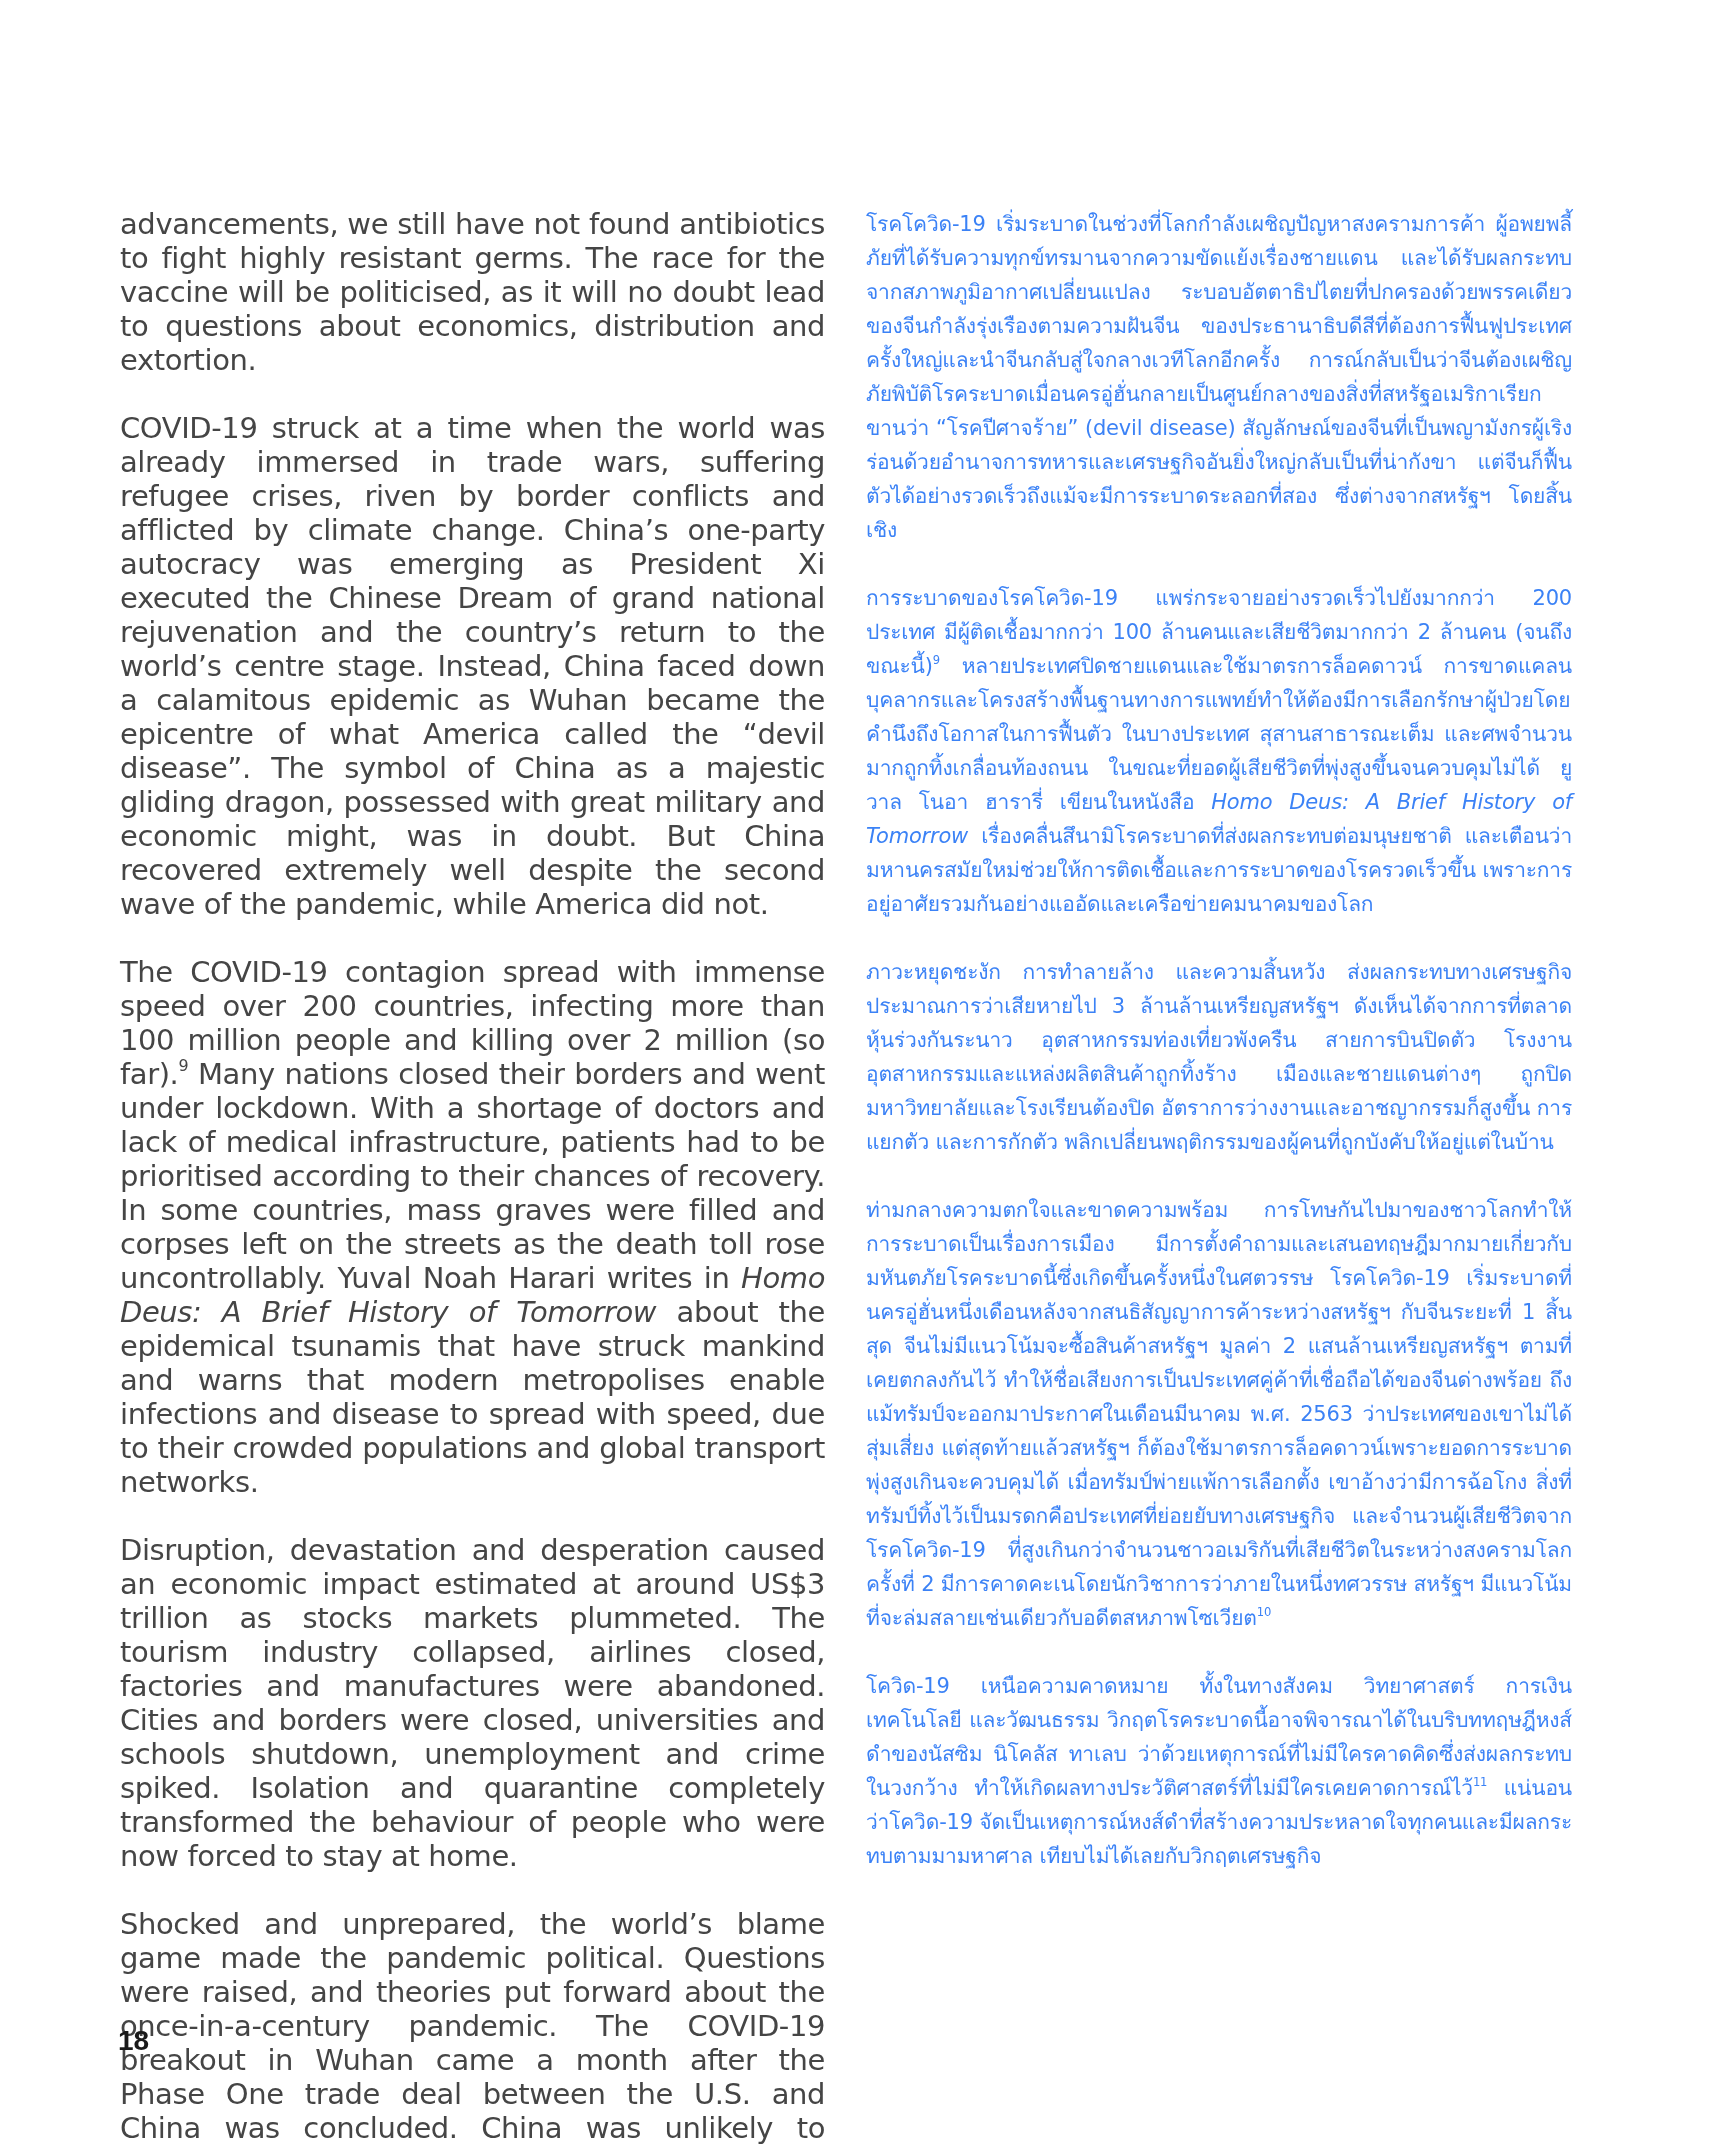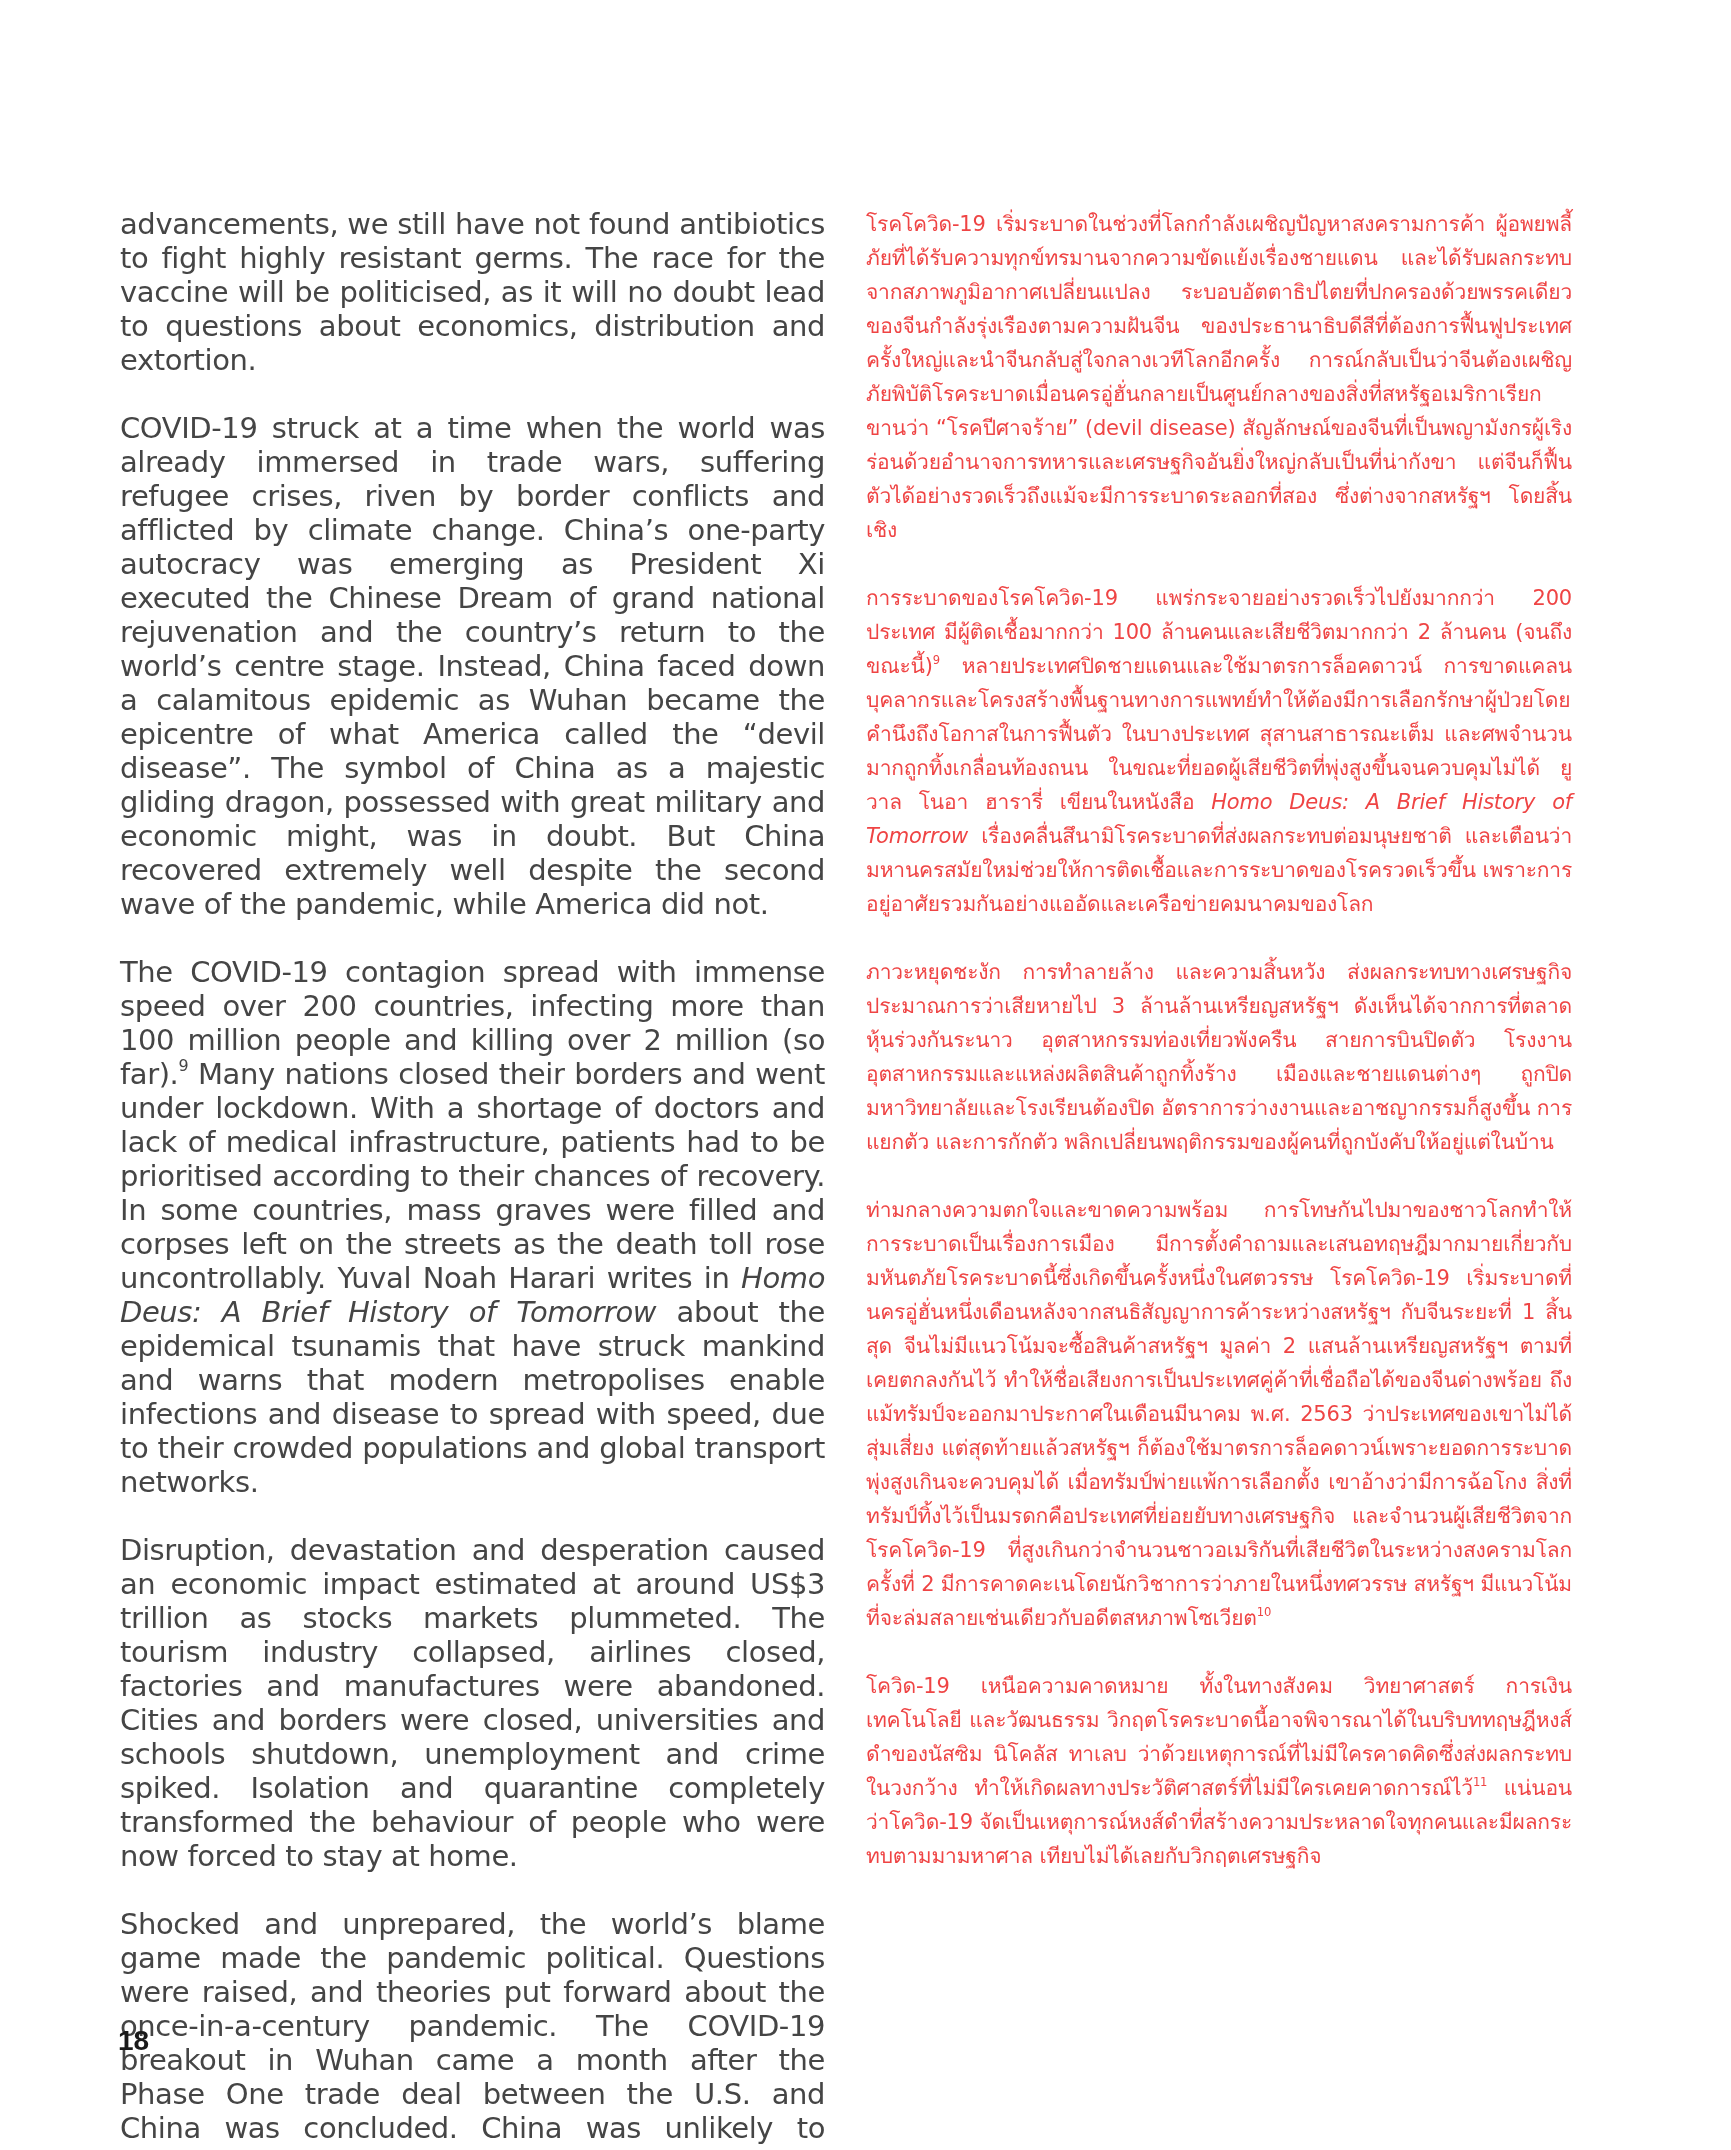--- a/index.html
+++ b/index.html
@@ -45,21 +45,21 @@
 <body>
 
 <div class="column col-en" style="color: rgb(69, 69, 69);">
   <p>advancements, we still have not found antibiotics to fight highly resistant germs. The race for the vaccine will be politicised, as it will no doubt lead to questions about economics, distribution and extortion.</p>
   <p>COVID-19 struck at a time when the world was already immersed in trade wars, suffering refugee crises, riven by border conflicts and afflicted by climate change. China’s one-party autocracy was emerging as President Xi executed the Chinese Dream of grand national rejuvenation and the country’s return to the world’s centre stage. Instead, China faced down a calamitous epidemic as Wuhan became the epicentre of what America called the “devil disease”. The symbol of China as a majestic gliding dragon, possessed with great military and economic might, was in doubt. But China recovered extremely well despite the second wave of the pandemic, while America did not.</p>
   <p><span>The COVID-19 contagion spread with immense speed over 200 countries, infecting more than 100 million people and killing over 2 million (so far).</span><sup>9</sup><span> Many nations closed their borders and went under lockdown. With a shortage of doctors and lack of medical infrastructure, patients had to be prioritised according to their chances of recovery. In some countries, mass graves were filled and corpses left on the streets as the death toll rose uncontrollably. Yuval Noah Harari writes in </span><em>Homo Deus: A Brief History of Tomorrow</em><span> about the epidemical tsunamis that have struck mankind and warns that modern metropolises enable infections and disease to spread with speed, due to their crowded populations and global transport networks.</span></p>
   <p>Disruption, devastation and desperation caused an economic impact estimated at around US$3 trillion as stocks markets plummeted. The tourism industry collapsed, airlines closed, factories and manufactures were abandoned. Cities and borders were closed, universities and schools shutdown, unemployment and crime spiked. Isolation and quarantine completely transformed the behaviour of people who were now forced to stay at home.</p>
   <p>Shocked and unprepared, the world’s blame game made the pandemic political. Questions were raised, and theories put forward about the once-in-a-century pandemic. The COVID-19 breakout in Wuhan came a month after the Phase One trade deal between the U.S. and China was concluded. China was unlikely to purchase US$200 billion of U.S. goods as agreed, denting China’s reputation as a reliable trade partner. Despite Trump’s announcement in March 2020 that his country was not under threat, America was eventually shutdown after the pandemic spiked out of control. When he lost the election, Trump claimed that it was rigged. He has left behind a dubious legacy:</p>
 </div>
 
-<div class="column col-th" lang="th" style="color: #ef4444;">
+<div class="column col-th" lang="th" style="color: #3b82f6;">
   <p>โรคโควิด-19 เริ่มระบาดในช่วงที่โลกกำลังเผชิญปัญหาสงครามการค้า ผู้อพยพลี้ภัยที่ได้รับความทุกข์ทรมานจากความขัดแย้งเรื่องชายแดน และได้รับผลกระทบจากสภาพภูมิอากาศเปลี่ยนแปลง ระบอบอัตตาธิปไตยที่ปกครองด้วยพรรคเดียวของจีนกำลังรุ่งเรืองตามความฝันจีน ของประธานาธิบดีสีที่ต้องการฟื้นฟูประเทศครั้งใหญ่และนำจีนกลับสู่ใจกลางเวทีโลกอีกครั้ง การณ์กลับเป็นว่าจีนต้องเผชิญภัยพิบัติโรคระบาดเมื่อนครอู่ฮั่นกลายเป็นศูนย์กลางของสิ่งที่สหรัฐอเมริกาเรียกขานว่า “โรคปีศาจร้าย” (devil disease) สัญลักษณ์ของจีนที่เป็นพญามังกรผู้เริงร่อนด้วยอำนาจการทหารและเศรษฐกิจอันยิ่งใหญ่กลับเป็นที่น่ากังขา แต่จีนก็ฟื้นตัวได้อย่างรวดเร็วถึงแม้จะมีการระบาดระลอกที่สอง ซึ่งต่างจากสหรัฐฯ โดยสิ้นเชิง</p>
   <p><span>การระบาดของโรคโควิด-19 แพร่กระจายอย่างรวดเร็วไปยังมากกว่า 200 ประเทศ มีผู้ติดเชื้อมากกว่า 100 ล้านคนและเสียชีวิตมากกว่า 2 ล้านคน (จนถึงขณะนี้)</span><sup>9</sup><span> หลายประเทศปิดชายแดนและใช้มาตรการล็อคดาวน์ การขาดแคลนบุคลากรและโครงสร้างพื้นฐานทางการแพทย์ทำให้ต้องมีการเลือกรักษาผู้ป่วยโดยคำนึงถึงโอกาสในการฟื้นตัว ในบางประเทศ สุสานสาธารณะเต็ม และศพจำนวนมากถูกทิ้งเกลื่อนท้องถนน ในขณะที่ยอดผู้เสียชีวิตที่พุ่งสูงขึ้นจนควบคุมไม่ได้ ยูวาล โนอา ฮารารี่ เขียนในหนังสือ </span><em>Homo Deus: A Brief History of Tomorrow</em><span> เรื่องคลื่นสึนามิโรคระบาดที่ส่งผลกระทบต่อมนุษยชาติ และเตือนว่ามหานครสมัยใหม่ช่วยให้การติดเชื้อและการระบาดของโรครวดเร็วขึ้น เพราะการอยู่อาศัยรวมกันอย่างแออัดและเครือข่ายคมนาคมของโลก</span></p>
   <p>ภาวะหยุดชะงัก การทำลายล้าง และความสิ้นหวัง ส่งผลกระทบทางเศรษฐกิจประมาณการว่าเสียหายไป 3 ล้านล้านเหรียญสหรัฐฯ ดังเห็นได้จากการที่ตลาดหุ้นร่วงกันระนาว อุตสาหกรรมท่องเที่ยวพังครืน สายการบินปิดตัว โรงงานอุตสาหกรรมและแหล่งผลิตสินค้าถูกทิ้งร้าง เมืองและชายแดนต่างๆ ถูกปิด มหาวิทยาลัยและโรงเรียนต้องปิด อัตราการว่างงานและอาชญากรรมก็สูงขึ้น การแยกตัว และการกักตัว พลิกเปลี่ยนพฤติกรรมของผู้คนที่ถูกบังคับให้อยู่แต่ในบ้าน</p>
   <p><span>ท่ามกลางความตกใจและขาดความพร้อม การโทษกันไปมาของชาวโลกทำให้การระบาดเป็นเรื่องการเมือง มีการตั้งคำถามและเสนอทฤษฎีมากมายเกี่ยวกับมหันตภัยโรคระบาดนี้ซึ่งเกิดขึ้นครั้งหนึ่งในศตวรรษ โรคโควิด-19 เริ่มระบาดที่นครอู่ฮั่นหนึ่งเดือนหลังจากสนธิสัญญาการค้าระหว่างสหรัฐฯ กับจีนระยะที่ 1 สิ้นสุด จีนไม่มีแนวโน้มจะซื้อสินค้าสหรัฐฯ มูลค่า 2 แสนล้านเหรียญสหรัฐฯ ตามที่เคยตกลงกันไว้ ทำให้ชื่อเสียงการเป็นประเทศคู่ค้าที่เชื่อถือได้ของจีนด่างพร้อย ถึงแม้ทรัมป์จะออกมาประกาศในเดือนมีนาคม พ.ศ. 2563 ว่าประเทศของเขาไม่ได้สุ่มเสี่ยง แต่สุดท้ายแล้วสหรัฐฯ ก็ต้องใช้มาตรการล็อคดาวน์เพราะยอดการระบาดพุ่งสูงเกินจะควบคุมได้ เมื่อทรัมป์พ่ายแพ้การเลือกตั้ง เขาอ้างว่ามีการฉ้อโกง สิ่งที่ทรัมป์ทิ้งไว้เป็นมรดกคือประเทศที่ย่อยยับทางเศรษฐกิจ และจำนวนผู้เสียชีวิตจากโรคโควิด-19 ที่สูงเกินกว่าจำนวนชาวอเมริกันที่เสียชีวิตในระหว่างสงครามโลกครั้งที่ 2 มีการคาดคะเนโดยนักวิชาการว่าภายในหนึ่งทศวรรษ สหรัฐฯ มีแนวโน้มที่จะล่มสลายเช่นเดียวกับอดีตสหภาพโซเวียต</span><sup>10</sup></p>
   <p><span>โควิด-19 เหนือความคาดหมาย ทั้งในทางสังคม วิทยาศาสตร์ การเงิน เทคโนโลยี และวัฒนธรรม วิกฤตโรคระบาดนี้อาจพิจารณาได้ในบริบททฤษฎีหงส์ดำของนัสซิม นิโคลัส ทาเลบ ว่าด้วยเหตุการณ์ที่ไม่มีใครคาดคิดซึ่งส่งผลกระทบในวงกว้าง ทำให้เกิดผลทางประวัติศาสตร์ที่ไม่มีใครเคยคาดการณ์ไว้</span><sup>11</sup><span> แน่นอนว่าโควิด-19 จัดเป็นเหตุการณ์หงส์ดำที่สร้างความประหลาดใจทุกคนและมีผลกระทบตามมามหาศาล เทียบไม่ได้เลยกับวิกฤตเศรษฐกิจ</span></p>
 </div>
 
 <div class="page-number">18</div>
 
 

